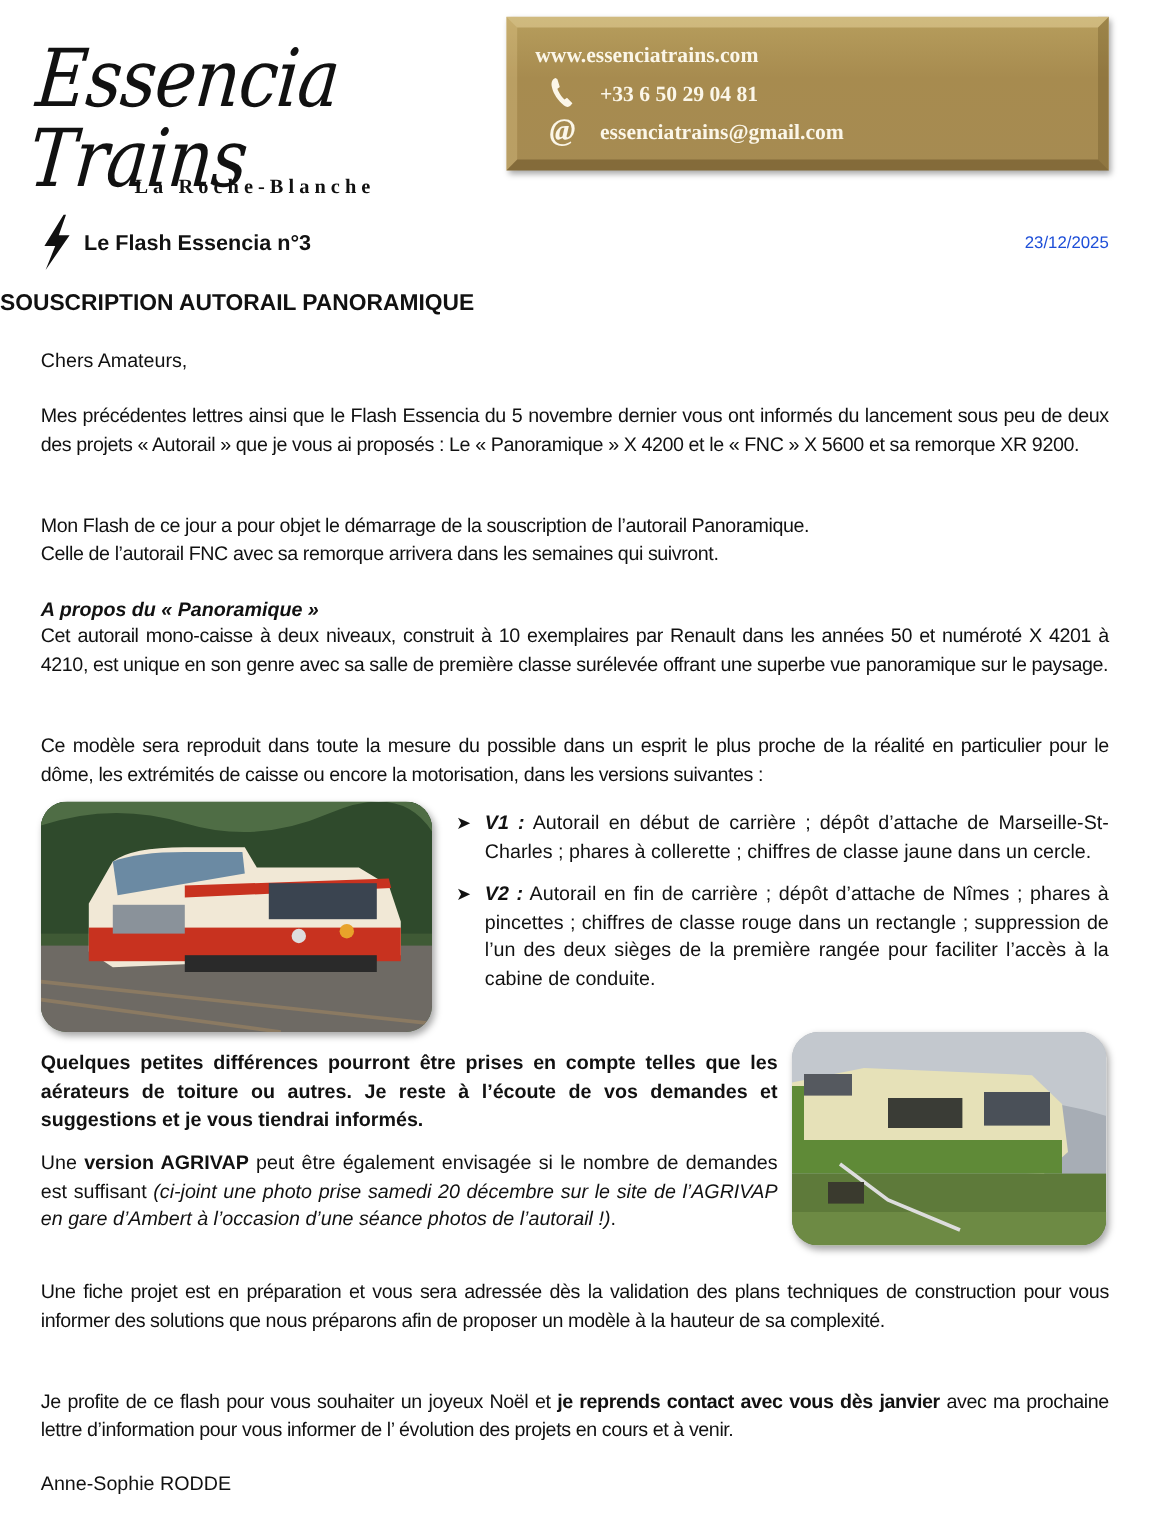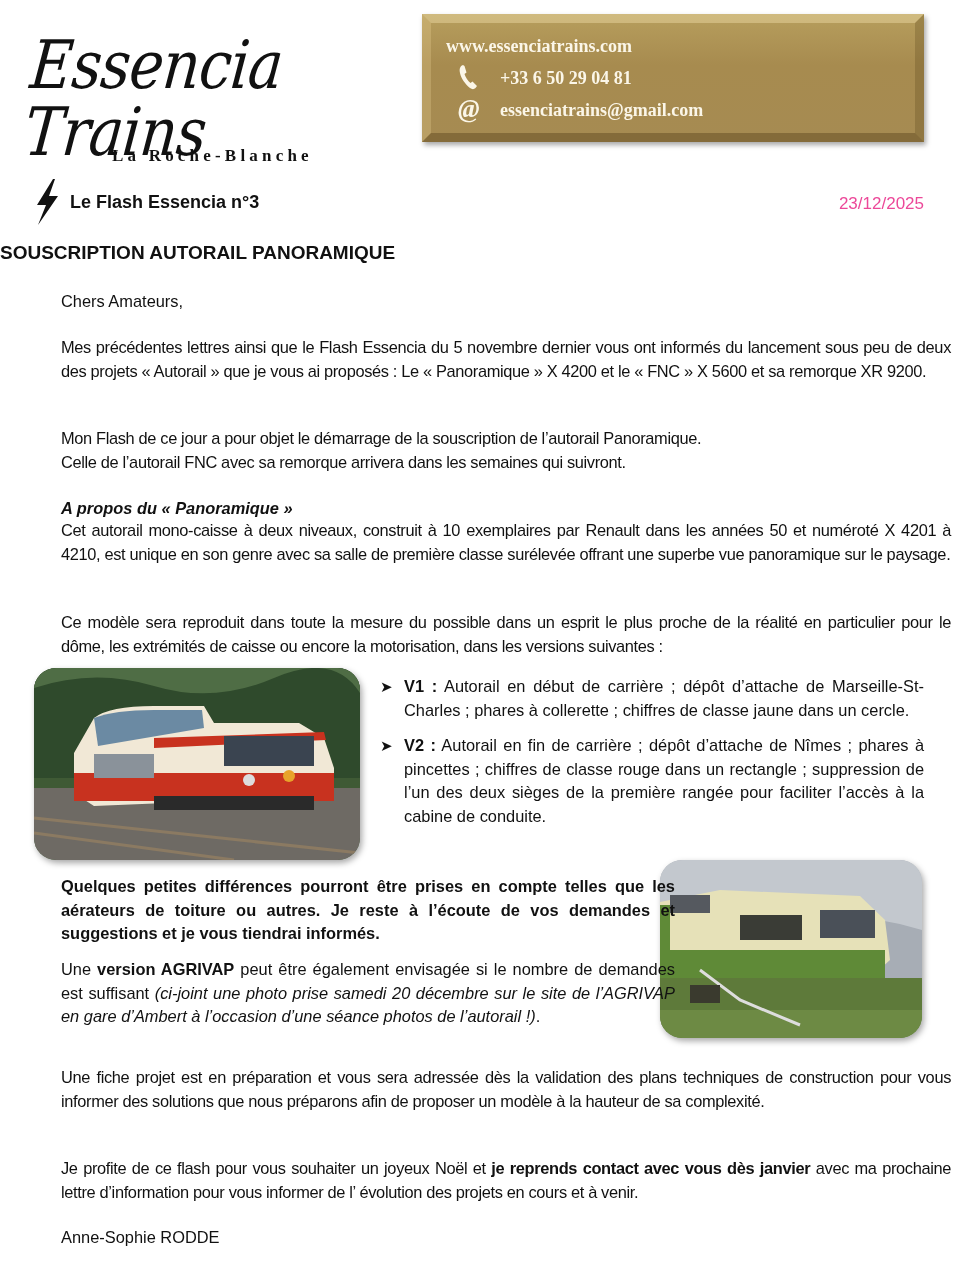--- a/index.html
+++ b/index.html
@@ -47,49 +47,49 @@
     }
     .phone-icon { left: 36px; top: 50px; width: 22px; height: 26px; }
     .at-icon { left: 36px; top: 80px; font-size: 26px; }
 
     
     .flash-row { position: absolute; left: 34px; top: 178px; width: 890px; height: 50px; }
     .bolt-icon { position: absolute; left: 0; top: 0; width: 28px; height: 48px; }
     .flash-title {
       position: absolute; left: 36px; top: 14px; font-weight: bold; font-size: 18px; color: #111;
     }
-    .flash-date { position: absolute; right: 0; top: 16px; font-size: 17px; color: #ec4899; }
+    .flash-date { position: absolute; right: 0; top: 16px; font-size: 14px; color: #1d4ed8; }
 
     .doc-title {
       position: absolute; left: 0; width: 960px; top: 242px; 
       font-weight: bold; font-size: 19px; color: #111;
     }
 
     
     .para {
       position: absolute; left: 34px; width: 890px;
-      font-size: 16.4px; line-height: 23.5px; color: #111; text-align: justify; margin-left: 27px;
+      font-size: 16.4px; line-height: 23.5px; color: #111; text-align: justify;
     }
     .para.tight { letter-spacing: -0.35px; }
     .para b { font-weight: bold; }
     .para i { font-style: italic; }
 
     .p-greet { top: 290px; }
     .p-intro { top: 336px; }
     .p-flash { top: 427px; }
     .p-about-head { top: 497px; font-weight: bold; font-style: italic; }
     .p-about { top: 519px; }
     .p-model { top: 611px; }
 
     
     .versions { position: absolute; left: 380px; top: 675px; width: 544px; }
     .version-item { position: relative; padding-left: 24px; margin-bottom: 12px;
       font-size: 16.4px; line-height: 23.5px; text-align: justify; color: #111; }
     .version-item .arrow { position: absolute; left: 0; top: 0; font-size: 15px; }
-    .version-item b { font-weight: bold; }
+    .version-item b { font-weight: bold; font-style: italic; }
 
     
     .photo {
       position: absolute; border-radius: 22px; overflow: hidden;
       box-shadow: 2px 3px 6px rgba(0,0,0,0.35);
     }
     .photo-1 { left: 34px; top: 668px; width: 326px; height: 192px; }
     .photo-2 { left: 660px; top: 860px; width: 262px; height: 178px; }
     .photo svg { display: block; width: 100%; height: 100%; }
 

